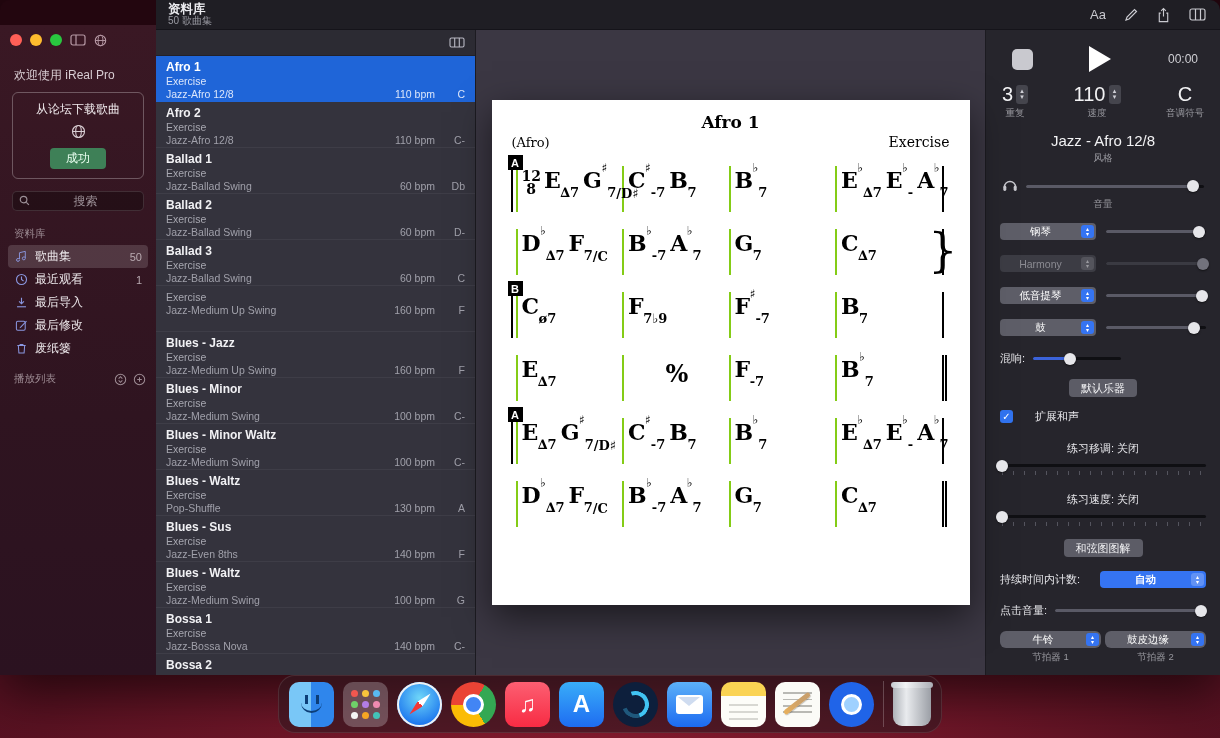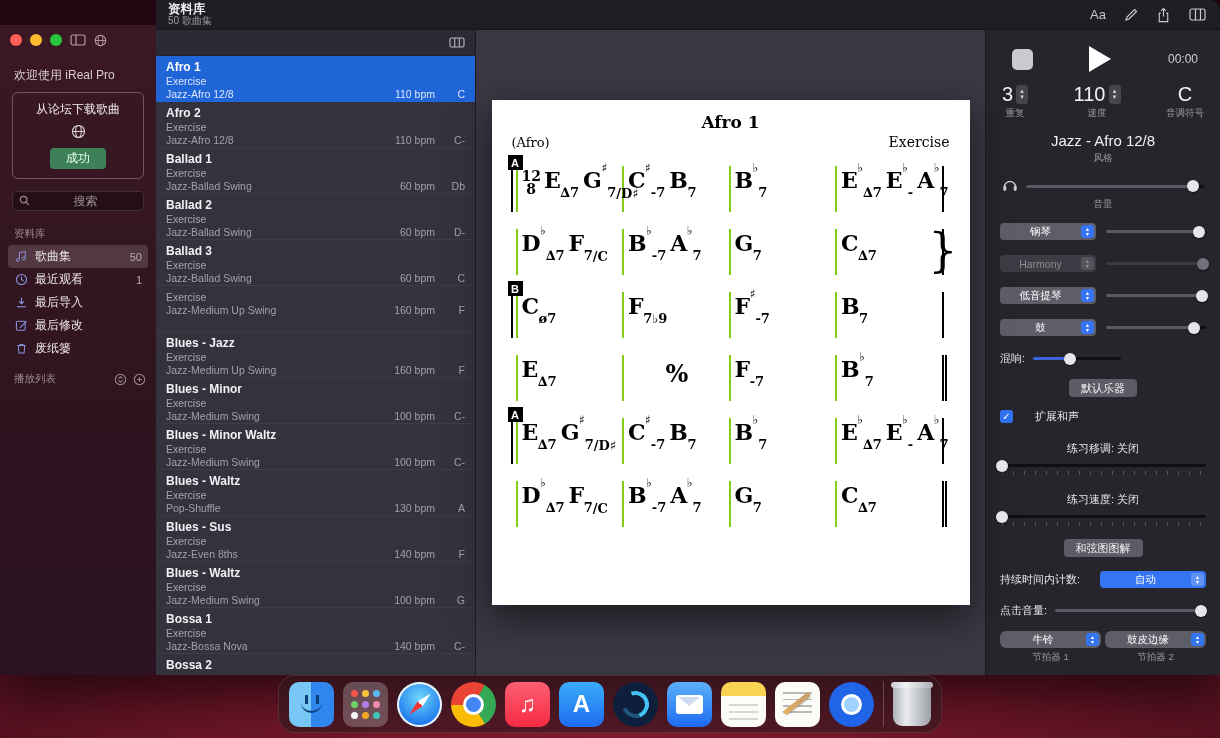--- a/index.html
+++ b/index.html
@@ -133,21 +133,21 @@
   .btn-row{text-align:center;margin-top:13px;}
   .gray-btn{background:#5c5c66;border:none;border-radius:4px;color:#f2f2f4;font-size:11px;height:18px;
     padding:0 12px;font-family:inherit;}
   .check-row{margin-top:12px;display:flex;justify-content:flex-start;align-items:center;gap:22px;}
   .checkbox{width:13px;height:13px;background:#3072ee;border-radius:3px;color:#fff;flex:none;position:relative;}
   .checkbox::after{content:'✓';position:absolute;inset:0;font-size:10px;line-height:13px;text-align:center;}
   .practice{margin-top:13px;}
   .practice .slider{margin-top:8px;}
   .ticks{height:4px;margin:4px 2px 0;background:repeating-linear-gradient(90deg,#54545e 0 1px,transparent 1px 11px);}
   .countin-row{margin-top:14px;display:flex;align-items:center;justify-content:space-between;}
-  .countin-row .select{width:106px;flex:none;}
+  .countin-row .select{width:106px;flex:none;font-weight:bold;}
   .click-row{margin-top:15px;display:flex;align-items:center;gap:8px;}
   .metro-row{margin-top:13px;display:flex;justify-content:space-between;}
   .metro{width:101px;}
   .metro .select{width:100%;border-radius:6px;}
 
   
   .dock{position:absolute;left:50%;transform:translateX(-50%);bottom:5px;height:58px;
     background:rgba(52,24,32,.62);border:1px solid rgba(255,255,255,.1);border-radius:17px;
     display:flex;align-items:center;padding:6px 10px;}
   .dock-apps{display:flex;align-items:center;gap:9px;}

